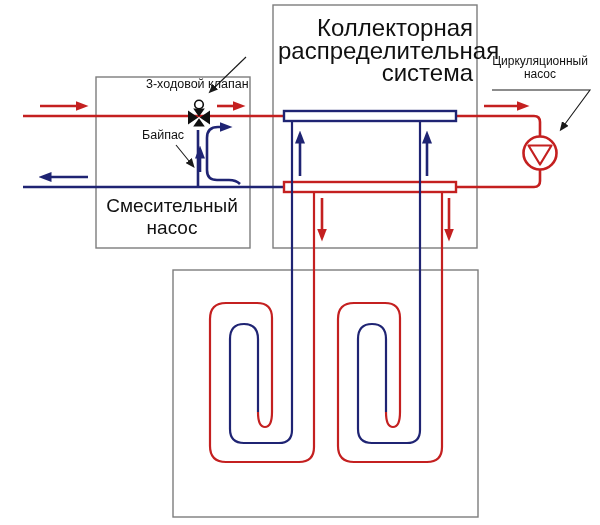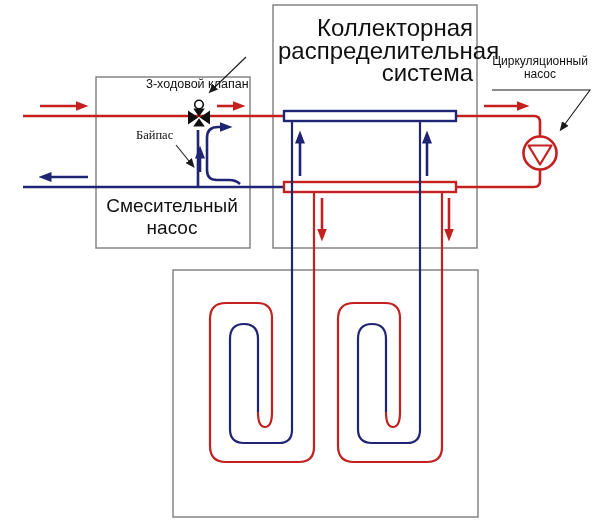--- a/index.html
+++ b/index.html
@@ -9,21 +9,21 @@
     --c-text:#111111;
   }
   html,body{margin:0;padding:0;background:#ffffff;}
   .stage{
     position:relative;width:600px;height:525px;background:#ffffff;overflow:hidden;
     font-family:"Liberation Sans", sans-serif;color:var(--c-text);
   }
   .stage svg{position:absolute;left:0;top:0;}
   .lbl{position:absolute;color:var(--c-text);}
   .lbl-valve{left:146px;top:37px;font-size:12.5px;white-space:nowrap;margin-top:40px;}
-  .lbl-bypass{left:136px;top:128px;font-size:12.5px;white-space:nowrap;font-family:Liberation Serif, serif;}
+  .lbl-bypass{left:142px;top:128px;font-size:12.5px;white-space:nowrap;}
   .lbl-mixing{left:92px;top:195px;width:160px;font-size:19px;line-height:22px;text-align:center;}
   .lbl-collector{left:278px;top:17px;width:195px;font-size:24px;line-height:22.5px;text-align:right;}
   .lbl-floor{left:242px;top:479px;width:160px;font-size:19px;text-align:center;}
   .lbl-pump{left:483px;top:55px;width:114px;font-size:12px;line-height:13px;text-align:center;}
 
   .box{fill:#ffffff;stroke:var(--c-border);stroke-width:1.4;}
   .pipe-r{fill:none;stroke:var(--c-supply);stroke-width:2.6;}
   .pipe-b{fill:none;stroke:var(--c-return);stroke-width:2.6;}
   .loop-r{fill:none;stroke:var(--c-supply);stroke-width:2.2;}
   .loop-b{fill:none;stroke:var(--c-return);stroke-width:2.2;}

